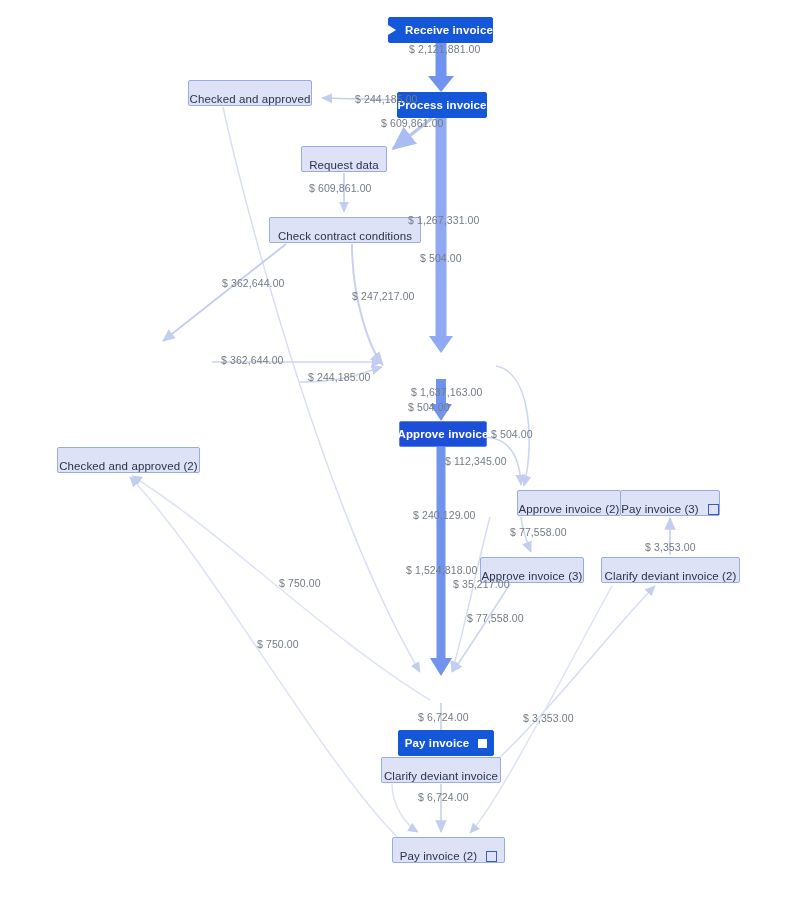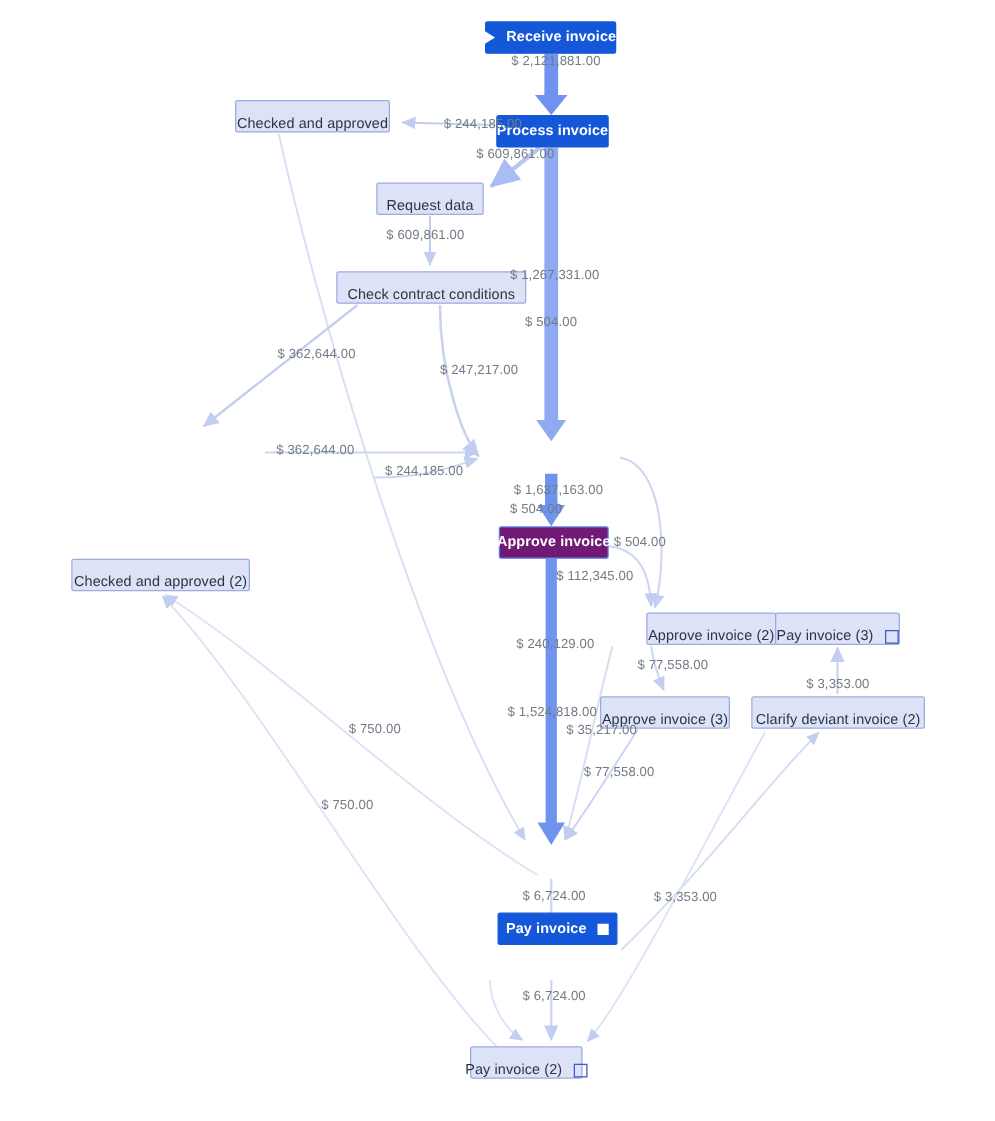--- a/index.html
+++ b/index.html
@@ -27,21 +27,21 @@
     white-space:nowrap;
     padding:0 12px;
   }
   .node.light{
     background:#dde2f7;
     border:1px solid #9aabe0;
     color:#2b3446;
     align-items:flex-end;
   }
   .node.mid{
-    background:#701a75;
+    background:#1d4ed8;
     border:1px solid #5b81ef;
     color:#ffffff;
   }
   .node.dark{
     background:#1457d8;
     border:1px solid #1457d8;
     color:#ffffff;
     font-weight:bold;
   }
   .node.dark .lbl,.node.mid .lbl{font-weight:bold;}
@@ -236,22 +236,25 @@
 
   <div class="node light" style="left:601px;top:557px;width:139px;">
     <span class="lbl">Clarify deviant invoice (2)</span>
   </div>
 
   <div class="node dark" style="left:398px;top:688px;width:96px;margin-top:42px;">
     <span class="lbl">Pay invoice</span>
     <span class="ic-stop-filled"></span>
   </div>
 
-
-  <div class="node light" style="left:376px;top:837px;width:90px;">
+  <div class="node light" style="left:381px;top:757px;width:120px;">
+    <span class="lbl">Clarify deviant invoice</span>
+  </div>
+
+  <div class="node light" style="left:392px;top:837px;width:113px;">
     <span class="lbl">Pay invoice (2)</span>
     <span class="ic-stop-outline"></span>
   </div>
 
   <div class="elabel" style="left:409px;top:43px;">$ 2,121,881.00</div>
   <div class="elabel" style="left:355px;top:93px;">$ 244,185.00</div>
   <div class="elabel" style="left:381px;top:117px;">$ 609,861.00</div>
   <div class="elabel" style="left:309px;top:182px;">$ 609,861.00</div>
   <div class="elabel" style="left:408px;top:214px;">$ 1,267,331.00</div>
   <div class="elabel" style="left:420px;top:252px;">$ 504.00</div>

